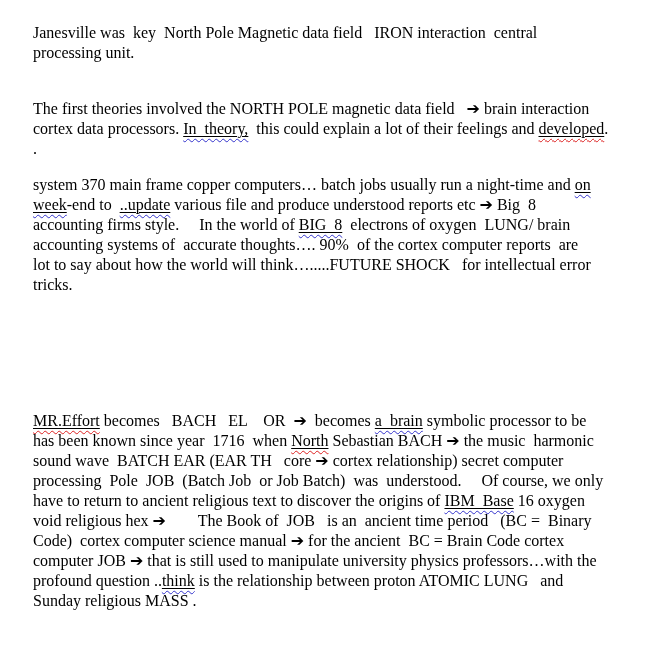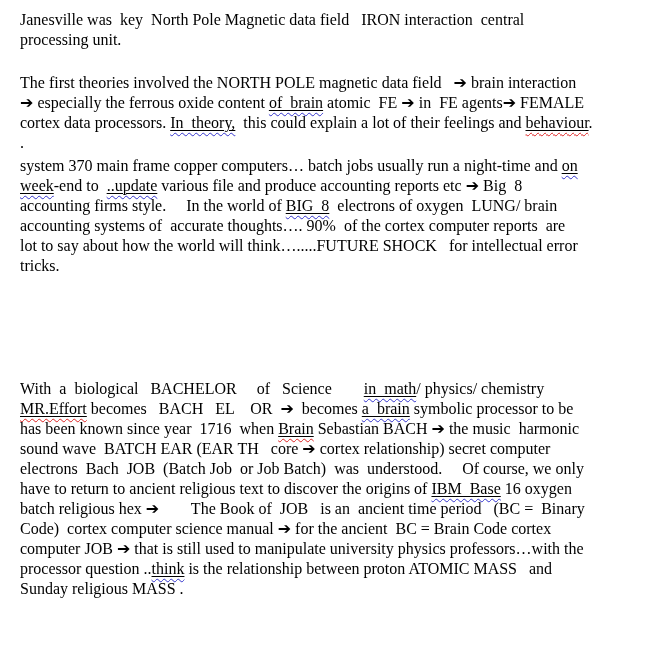--- a/index.html
+++ b/index.html
@@ -12,21 +12,21 @@
     height: 652px;
     overflow: hidden;
     font-family: "Liberation Serif", serif;
     font-size: 16px;
     color: #000000;
   }
   .page {
     padding: 7px 10px 0 17px;
     width: 626px;
   }
-  .para { margin: 3px; }
+  .para { margin: 16px; }
   .line {
     white-space: pre;
     height: 20px;
     line-height: 20px;
   }
   
   .w {
     text-decoration-line: underline;
     text-decoration-style: wavy;
     text-decoration-thickness: 1px;
@@ -51,43 +51,41 @@
 <body>
 
 <div class="page">
     <div class="para">
       <div class="line"><span class="run">Janesville was  key  North Pole Magnetic data field   IRON interaction  central</span></div>
       <div class="line"><span class="run">processing unit.</span></div>
       <div class="line"></div>
     </div>
     <div class="para">
       <div class="line"><span class="run">The first theories involved the NORTH POLE magnetic data field   </span><span class="arrow">➔</span><span class="run"> brain interaction</span></div>
-      <div class="line"><span class="arrow">➔</span><span class="run"> especially the ferrous oxide content </span><span class="w w-blue"><span class="su">of  brain</span></span><span class="run"> atomic  FE </span><span class="arrow">➔</span><span class="run"> in  FE agents</span><span class="arrow">➔</span><span class="run"> FEMALE</span></div>
-      <div class="line"><span class="run">cortex data processors. </span><span class="w w-blue"><span class="su">In  theory,</span></span><span class="run">  this could explain a lot of their feelings and </span><span class="w w-red"><span class="su">behaviour</span></span><span class="run">.</span></div>
+      <div class="line"><span class="run">cortex data processors. </span><span class="w w-blue"><span class="su">In  theory,</span></span><span class="run">  this could explain a lot of their feelings and </span><span class="w w-red"><span class="su">developed</span></span><span class="run">.</span></div>
       <div class="line"><span class="run">.</span></div>
     </div>
     <div class="para">
       <div class="line"><span class="run">system 370 main frame copper computers… batch jobs usually run a night-time and </span><span class="w w-blue"><span class="su">on</span></span></div>
-      <div class="line"><span class="w w-blue"><span class="su">week</span></span><span class="run">-end to  </span><span class="w w-blue"><span class="su">..update</span></span><span class="run"> various file and produce accounting reports etc </span><span class="arrow">➔</span><span class="run"> Big  8</span></div>
+      <div class="line"><span class="w w-blue"><span class="su">week</span></span><span class="run">-end to  </span><span class="w w-blue"><span class="su">..update</span></span><span class="run"> various file and produce understood reports etc </span><span class="arrow">➔</span><span class="run"> Big  8</span></div>
       <div class="line"><span class="run">accounting firms style.     In the world of </span><span class="w w-blue"><span class="su">BIG  8</span></span><span class="run">  electrons of oxygen  LUNG/ brain</span></div>
       <div class="line"><span class="run">accounting systems of  accurate thoughts…. 90%  of the cortex computer reports  are</span></div>
       <div class="line"><span class="run">lot to say about how the world will think….....FUTURE SHOCK   for intellectual error</span></div>
       <div class="line"><span class="run">tricks.</span></div>
       <div class="line"></div>
       <div class="line"></div>
       <div class="line"></div>
       <div class="line"></div>
       <div class="line"></div>
     </div>
     <div class="para">
-      <div class="line"><span class="run">With  a  biological   BACHELOR     of   Science        </span><span class="w w-blue"><span class="su">in  math</span></span><span class="run">/ physics/ chemistry</span></div>
       <div class="line"><span class="w w-red"><span class="su">MR.Effort</span></span><span class="run"> becomes   BACH   EL    OR  </span><span class="arrow">➔</span><span class="run">  becomes </span><span class="w w-blue"><span class="su">a  brain</span></span><span class="run"> symbolic processor to be</span></div>
-      <div class="line"><span class="run">has been known since year  1716  when </span><span class="w w-red"><span class="su">Brain</span></span><span class="run"> Sebastian BACH </span><span class="arrow">➔</span><span class="run"> the music  harmonic</span></div>
+      <div class="line"><span class="run">has been known since year  1716  when </span><span class="w w-red"><span class="su">North</span></span><span class="run"> Sebastian BACH </span><span class="arrow">➔</span><span class="run"> the music  harmonic</span></div>
       <div class="line"><span class="run">sound wave  BATCH EAR (EAR TH   core </span><span class="arrow">➔</span><span class="run"> cortex relationship) secret computer</span></div>
-      <div class="line"><span class="run">electrons  Bach  JOB  (Batch Job  or Job Batch)  was  understood.     Of course, we only</span></div>
+      <div class="line"><span class="run">processing  Pole  JOB  (Batch Job  or Job Batch)  was  understood.     Of course, we only</span></div>
       <div class="line"><span class="run">have to return to ancient religious text to discover the origins of </span><span class="w w-blue"><span class="su">IBM  Base</span></span><span class="run"> 16 oxygen</span></div>
-      <div class="line"><span class="run">batch religious hex </span><span class="arrow">➔</span><span class="run">        The Book of  JOB   is an  ancient time period   (BC =  Binary</span></div>
+      <div class="line"><span class="run">void religious hex </span><span class="arrow">➔</span><span class="run">        The Book of  JOB   is an  ancient time period   (BC =  Binary</span></div>
       <div class="line"><span class="run">Code)  cortex computer science manual </span><span class="arrow">➔</span><span class="run"> for the ancient  BC = Brain Code cortex</span></div>
       <div class="line"><span class="run">computer JOB </span><span class="arrow">➔</span><span class="run"> that is still used to manipulate university physics professors…with the</span></div>
-      <div class="line"><span class="run">processor question ..</span><span class="w w-blue"><span class="su">think</span></span><span class="run"> is the relationship between proton ATOMIC MASS   and</span></div>
+      <div class="line"><span class="run">profound question ..</span><span class="w w-blue"><span class="su">think</span></span><span class="run"> is the relationship between proton ATOMIC LUNG   and</span></div>
       <div class="line"><span class="run">Sunday religious MASS .</span></div>
     </div>
   </div>
 
 </body></html>

